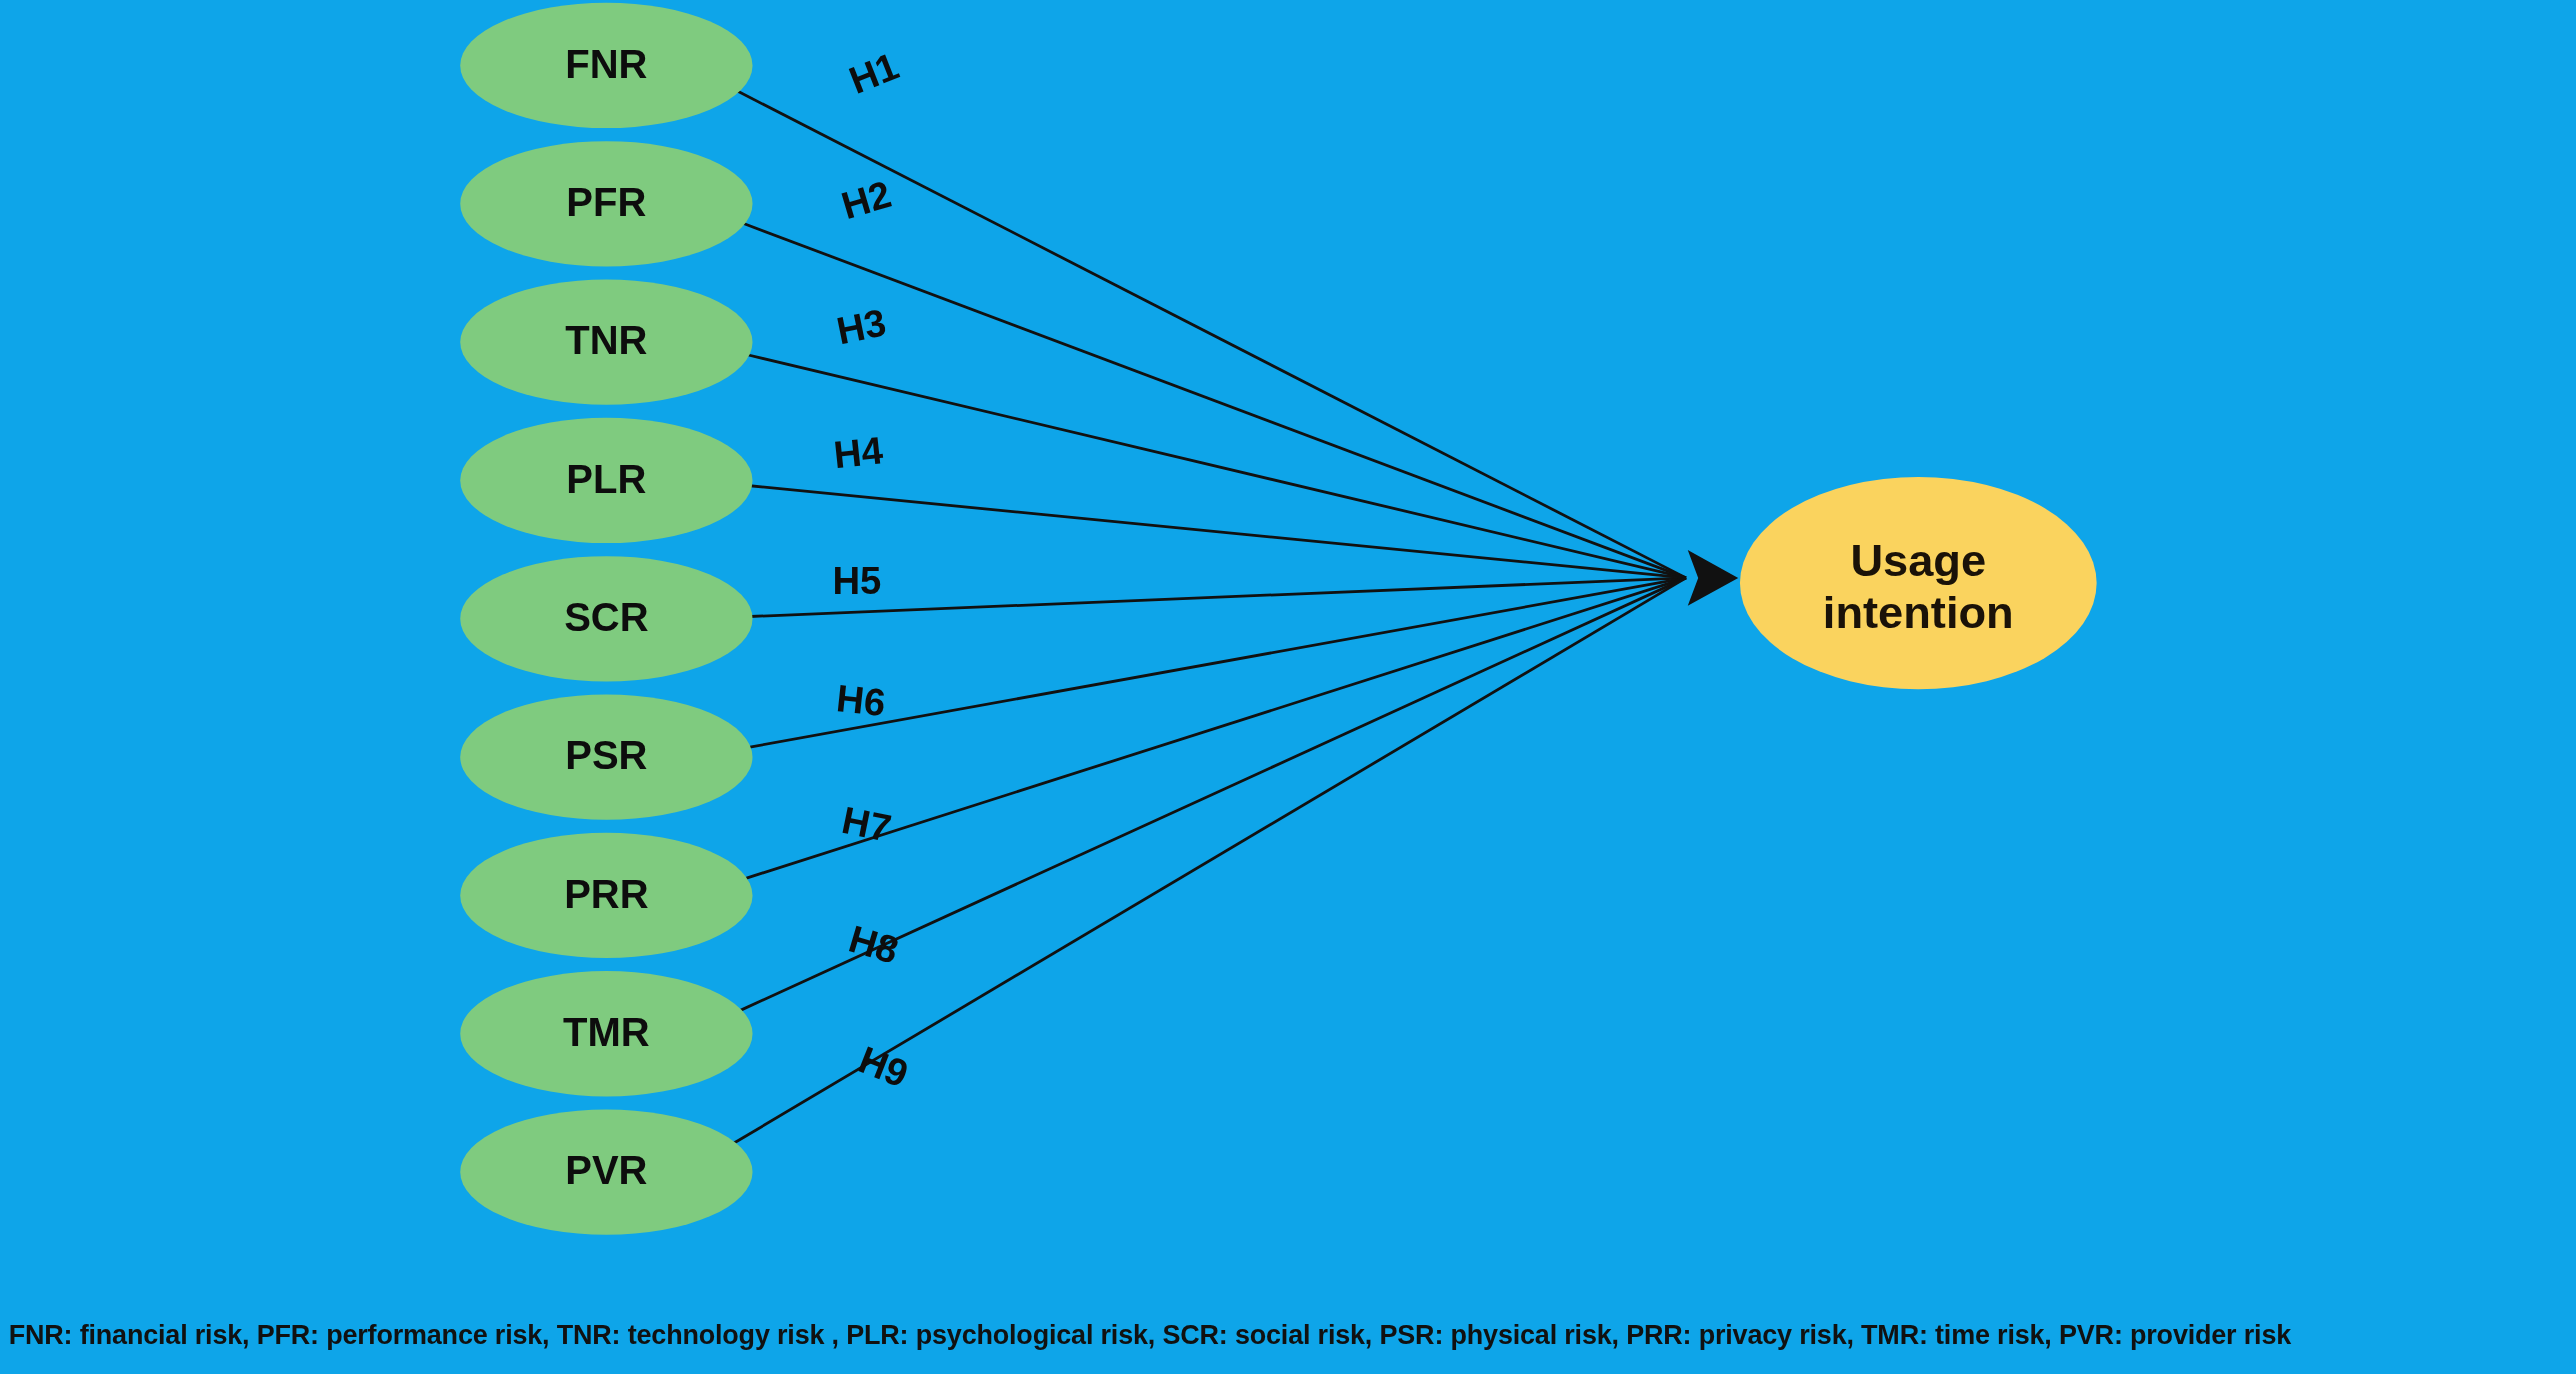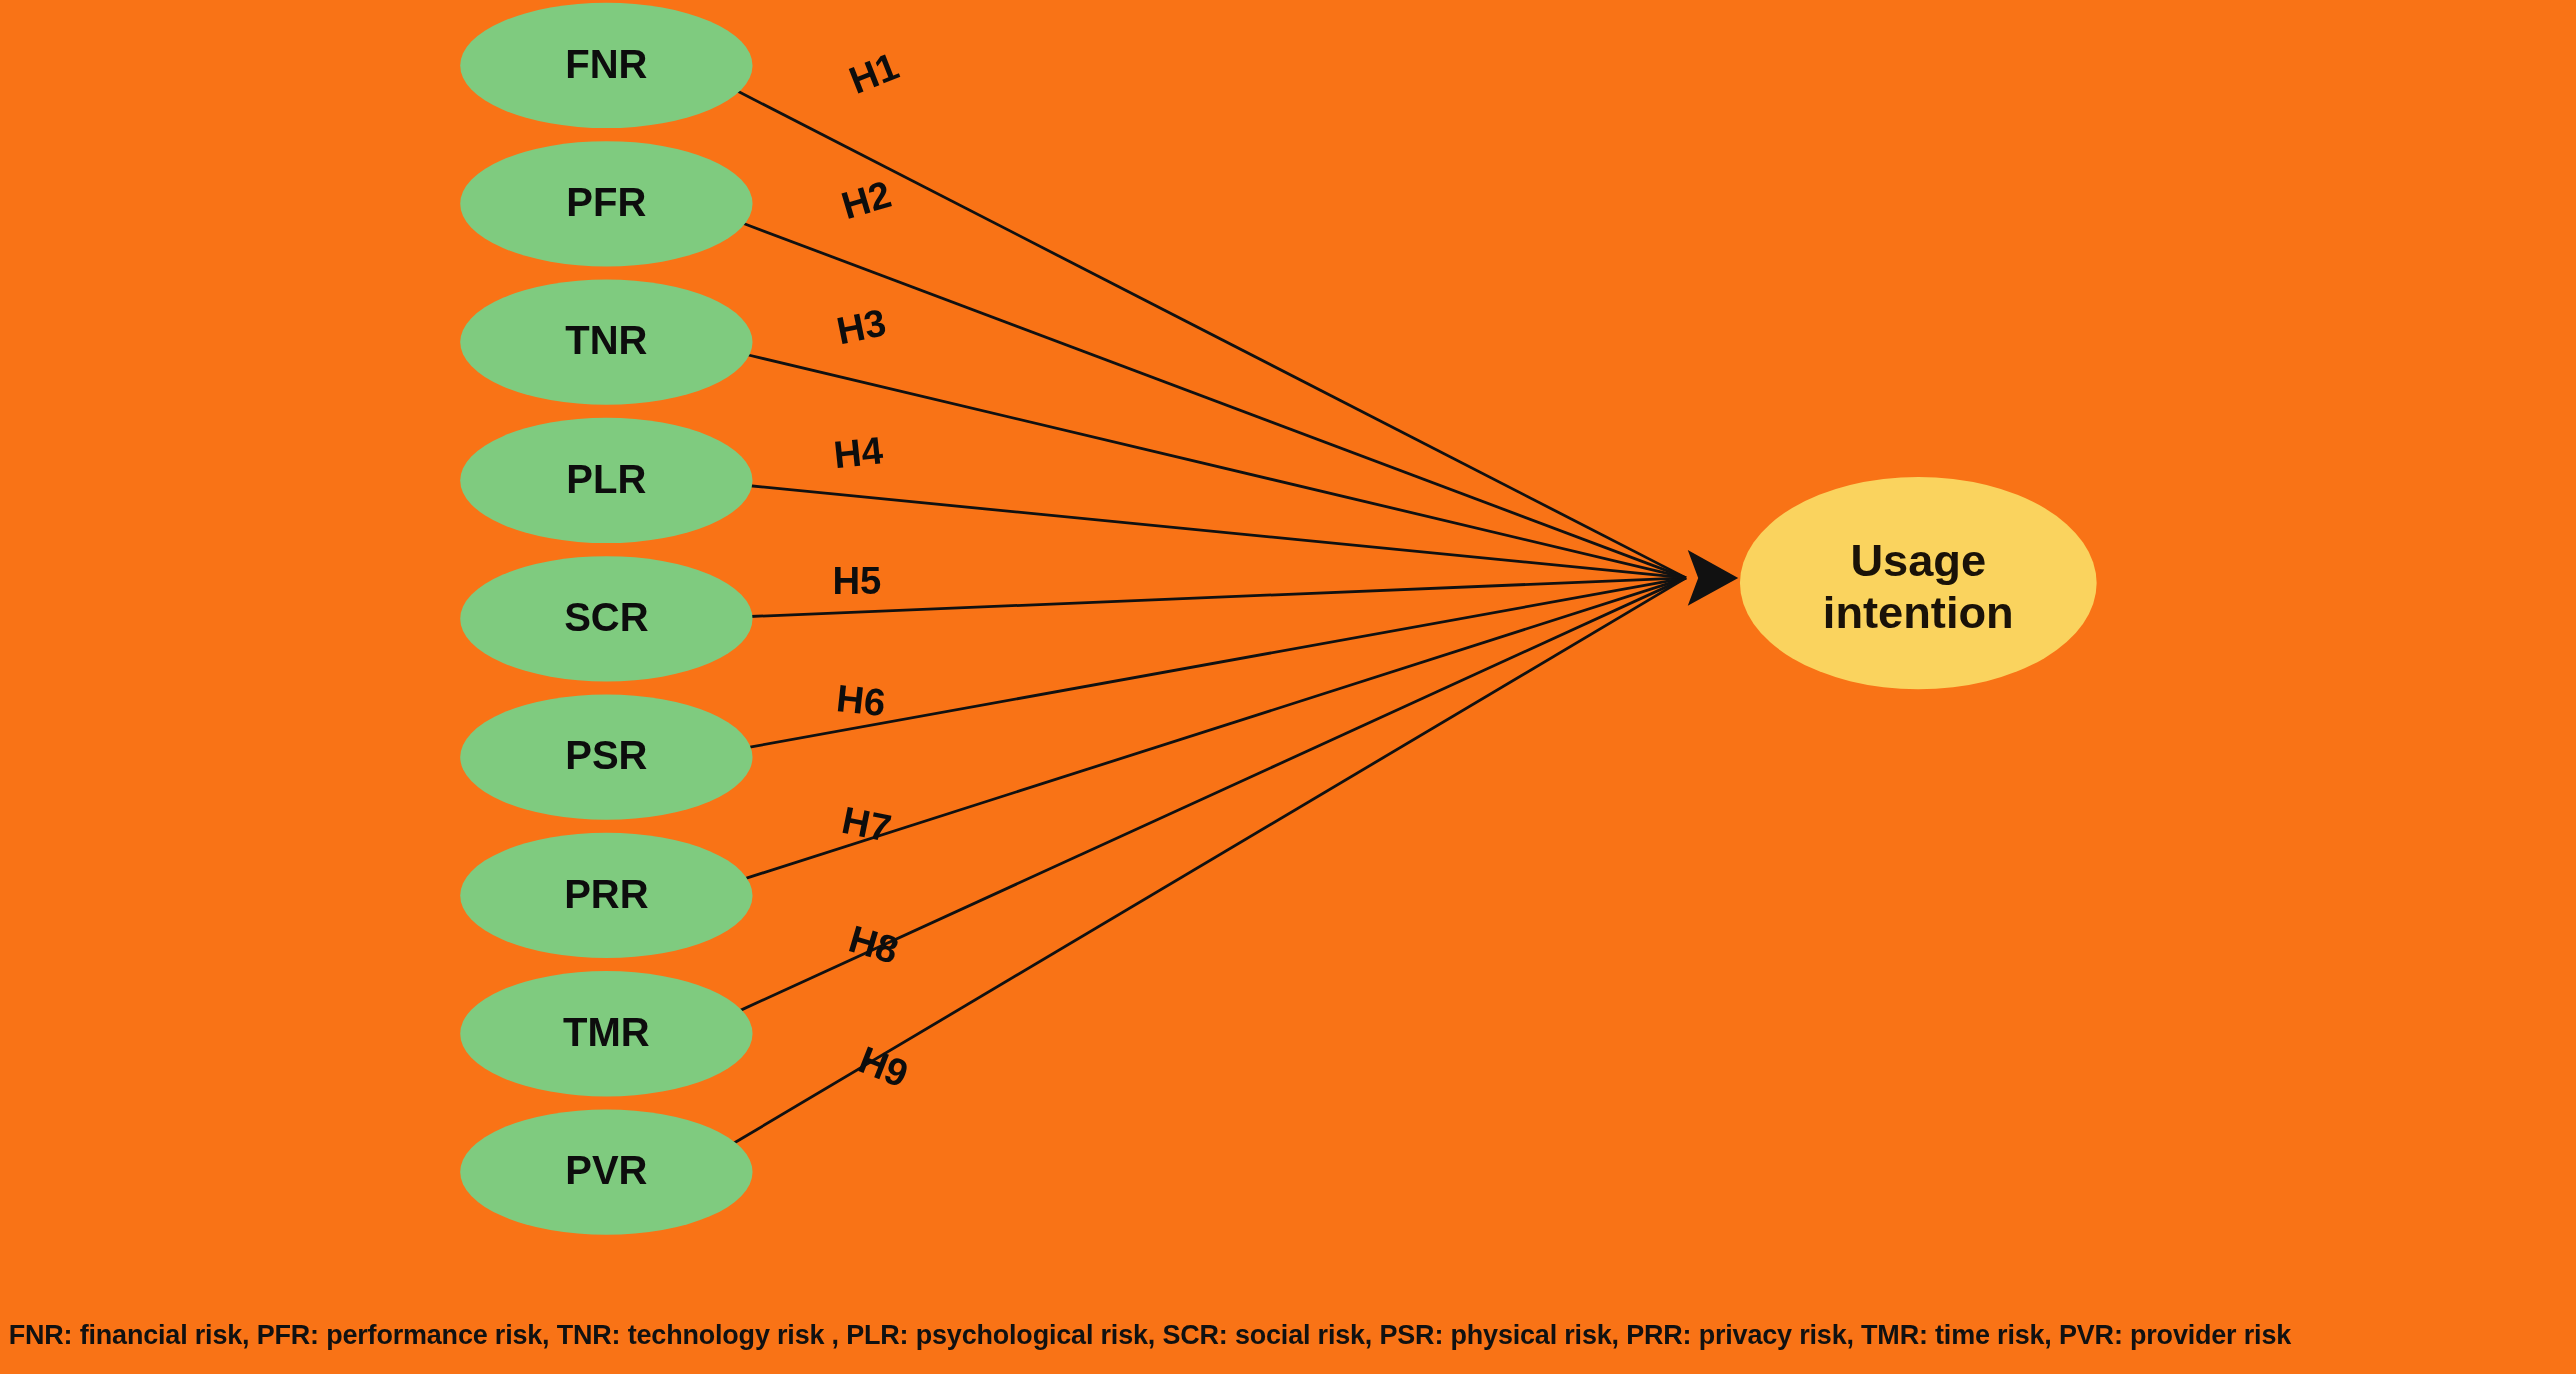--- a/index.html
+++ b/index.html
@@ -7,21 +7,21 @@
     padding: 0;
     background: #ffffff;
   }
   body {
     font-family: "Liberation Sans", sans-serif;
   }
   #page {
     position: relative;
     width: 2576px;
     height: 1375px;
-    background: #f97316;
+    background: #0ea5e9;
     overflow: hidden;
   }
   #diagram-svg {
     position: absolute;
     left: 0;
     top: 0;
     width: 2576px;
     height: 1375px;
     display: block;
   }

